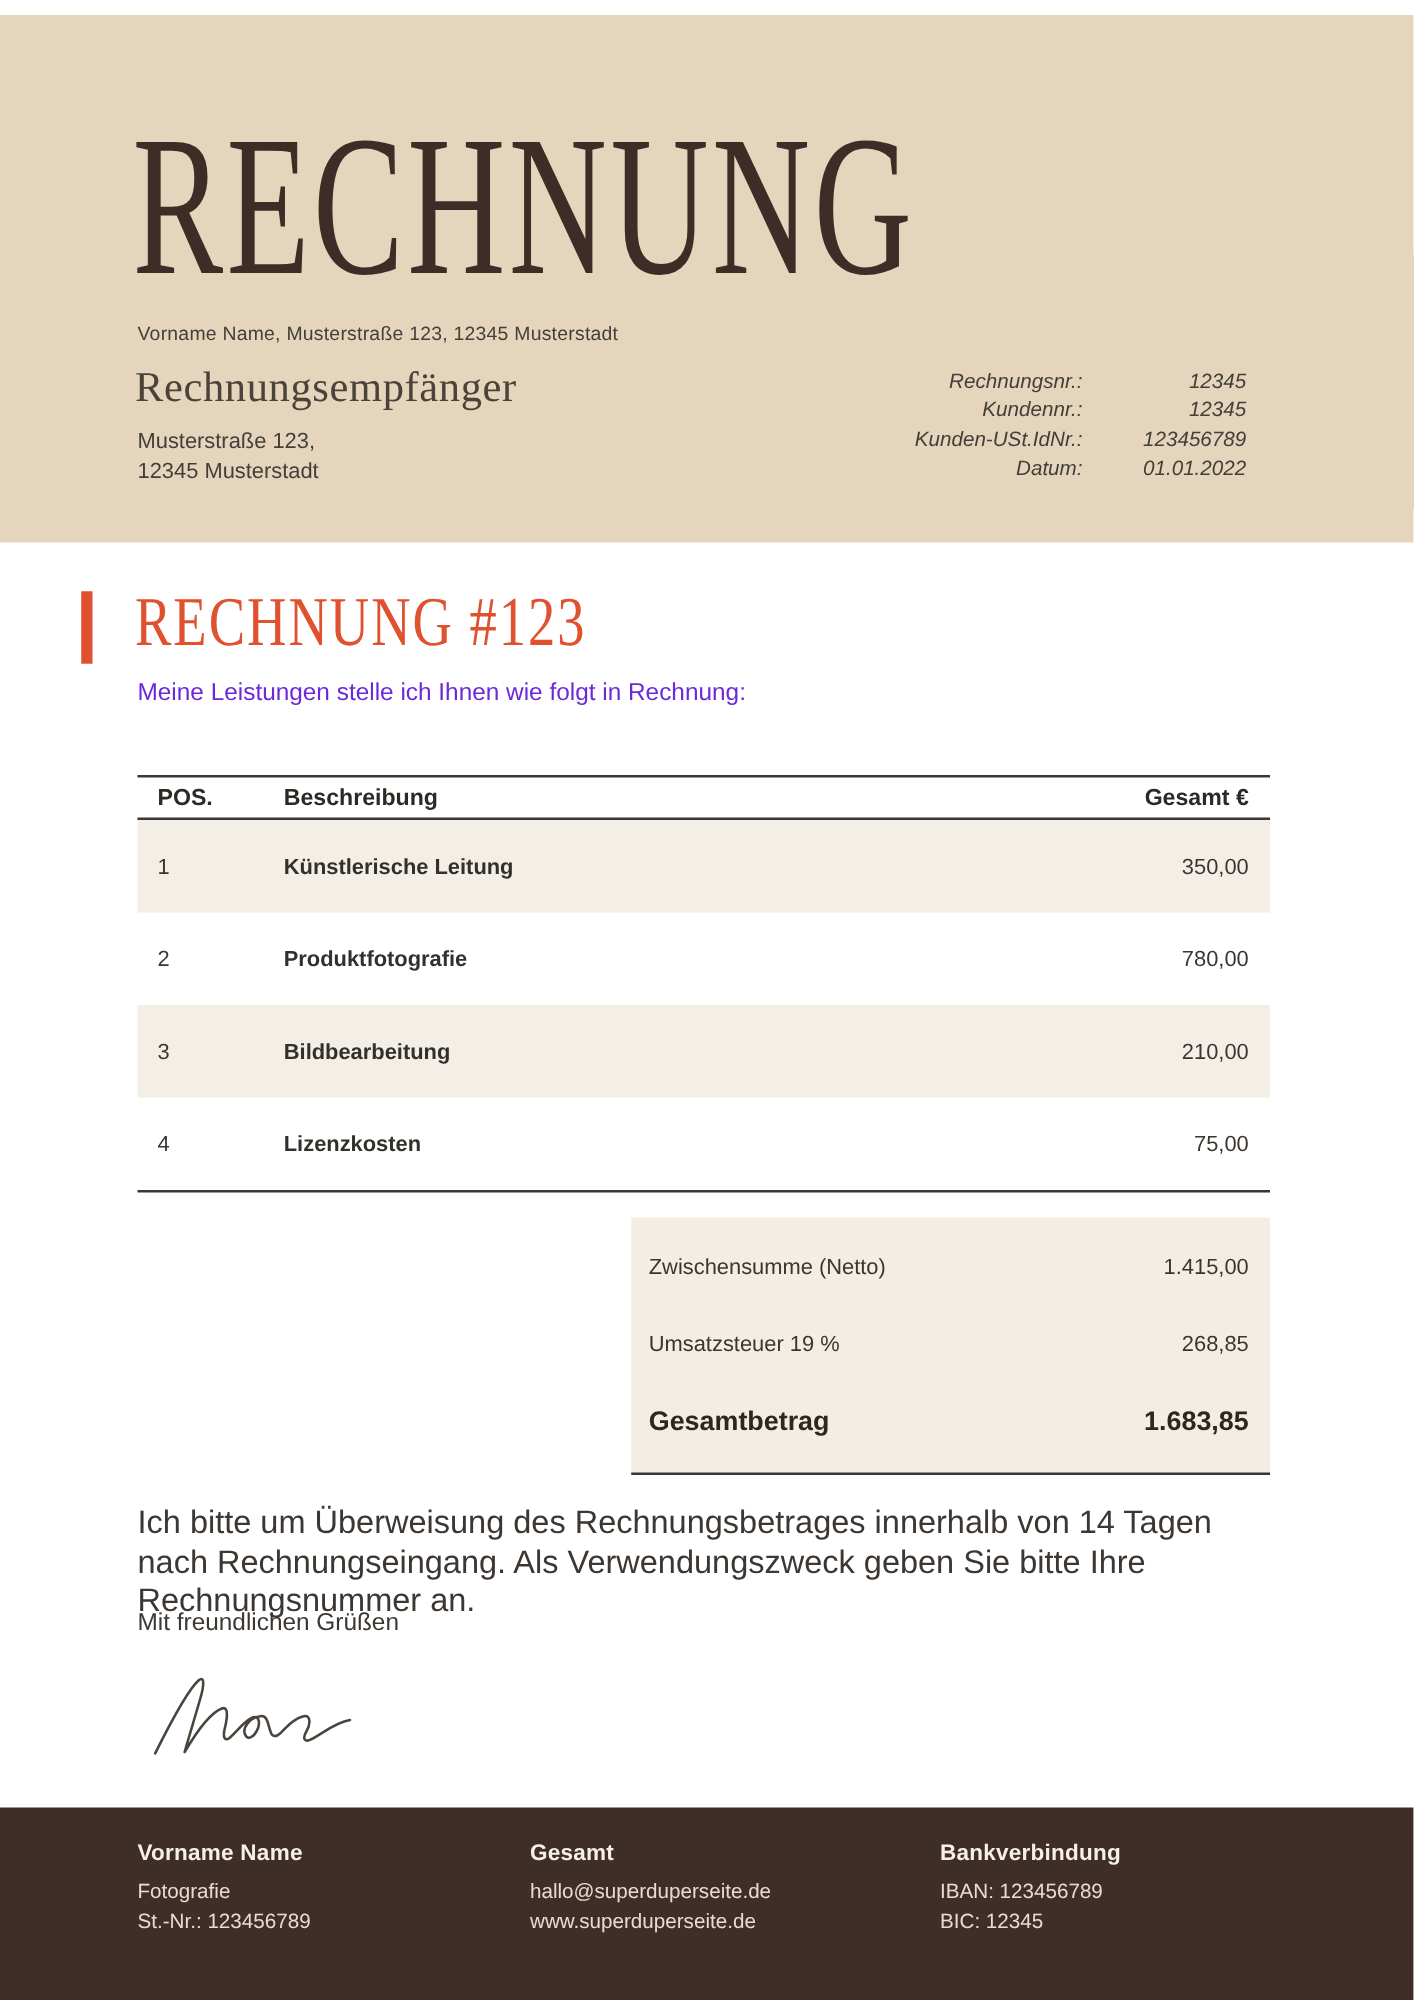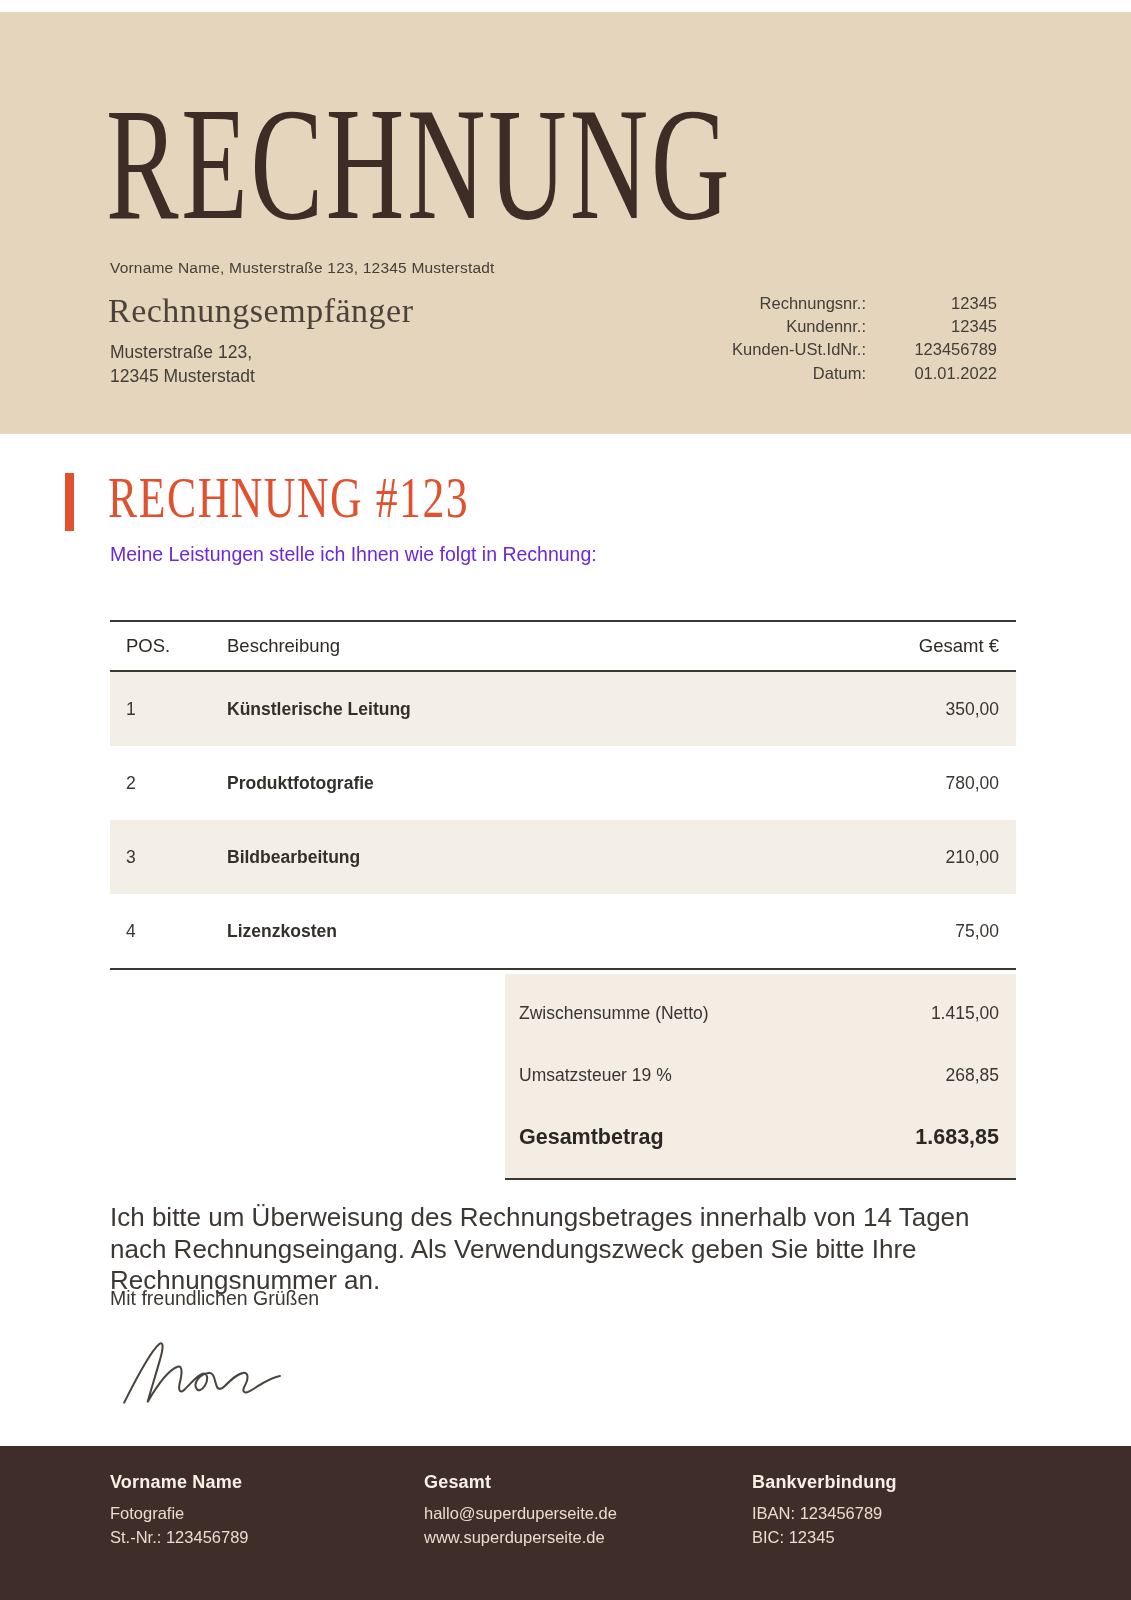--- a/index.html
+++ b/index.html
@@ -31,21 +31,21 @@
     font-family:"Liberation Serif","DejaVu Serif",serif;
     font-size:34px; font-weight:400; color:#4b4239; letter-spacing:0.5px;
   }
   .recipient-addr { position:absolute; left:110px; font-size:17.5px; color:#433e38; }
   .addr1 { top:330px; }
   .addr2 { top:354px; }
   .meta {
     position:absolute; right:134px; top:280px; width:420px;
     font-size:16.5px; color:#433e38;
   }
-  .meta-row { display:flex; justify-content:flex-end; align-items:center; height:23.2px; }
+  .meta-row { display:flex; justify-content:flex-end; align-items:flex-end; height:23.2px;font-style:italic; }
   .meta-label { text-align:right; }
   .meta-value { width:131px; text-align:right; }
 
   
   .accent-bar {
     position:absolute; left:65px; top:461px; width:9px; height:58px;
     background:#e0512f;
   }
   .invoice-no {
     position:absolute; left:108px; top:458px;
@@ -57,23 +57,23 @@
   .intro {
     position:absolute; left:110px; top:531px;
     font-size:19.5px; color:#6d28d9;
   }
 
   
   .items {
     position:absolute; left:110px; top:608px; width:906px;
   }
   .thead {
-    display:flex; align-items:center; height:52px;
+    display:flex; align-items:center; height:36px;
     border-top:2px solid #3b3733; border-bottom:2px solid #3b3733;
-    font-size:18.5px; font-weight:normal; color:#2d2925;
+    font-size:18.5px; font-weight:bold; color:#2d2925;
   }
   .tbody { border-bottom:2px solid #3b3733; }
   .trow {
     display:flex; align-items:center; height:74px;
     font-size:17.5px; color:#3a3531;
   }
   .trow.striped { background:#f4efe6; }
   .c-pos  { width:117px; padding-left:16px; }
   .c-desc { flex:1; }
   .trow .c-desc { font-weight:bold; color:#33302b; }

